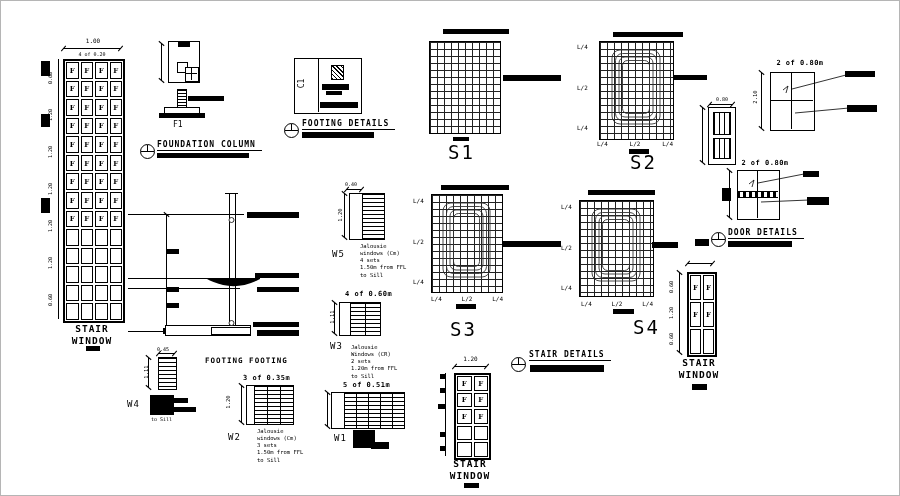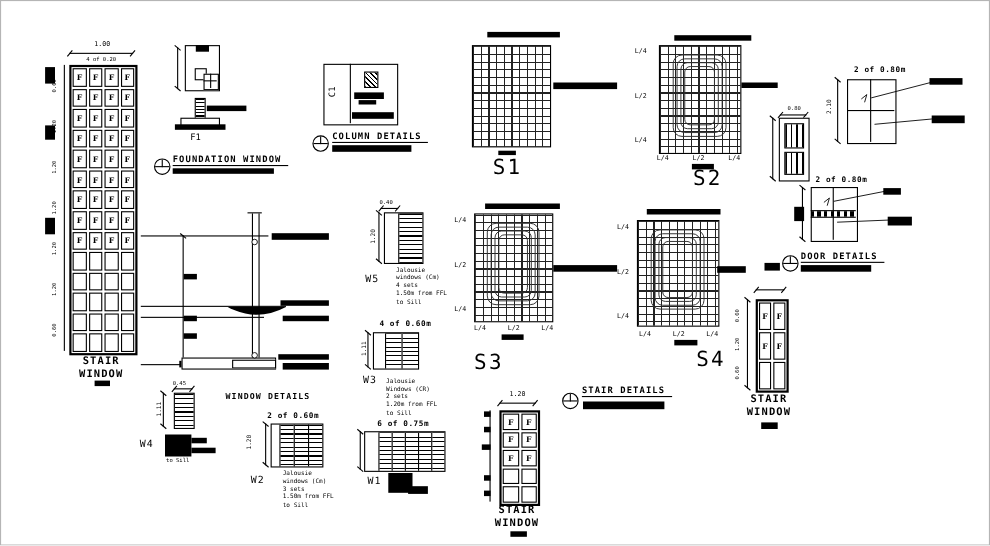--- a/index.html
+++ b/index.html
@@ -145,34 +145,34 @@
     <div class="box" style="left:184px;top:66px;width:12px;height:13px"></div>
     <div class="ln-h" style="left:184px;top:72px;width:12px"></div>
     <div class="ln-v" style="left:190px;top:66px;height:13px"></div>
     <div class="dl-v" style="left:160px;top:42px;height:38px"></div>
     <div class="rebar" style="left:176px;top:88px;width:8px;height:20px"></div>
     <div class="box" style="left:163px;top:106px;width:34px;height:6px"></div>
     <div class="bar" style="left:158px;top:112px;width:46px;height:5px"></div>
     <div class="bar" style="left:187px;top:95px;width:36px;height:5px"></div>
     <div class="t" style="left:172px;top:119px;font-size:8px">F1</div>
     <div class="sym" style="left:139px;top:143px"></div>
-    <div class="sec-title" style="left:156px;top:139px">FOUNDATION WINDOW</div>
+    <div class="sec-title" style="left:156px;top:139px">FOUNDATION COLUMN</div>
     <div class="bar" style="left:156px;top:152px;width:92px;height:5px"></div>
   </div>
 
   <div class="g">
     <div class="box" style="left:293px;top:57px;width:66px;height:54px"></div>
     <div class="ln-v" style="left:317px;top:57px;height:54px"></div>
     <div class="t" style="left:296px;top:78px;font-size:8px;transform:rotate(-90deg)">C1</div>
     <div class="hatch-sq" style="left:330px;top:64px;width:11px;height:13px"></div>
     <div class="bar" style="left:321px;top:83px;width:27px;height:6px"></div>
     <div class="bar" style="left:325px;top:90px;width:16px;height:4px"></div>
     <div class="bar" style="left:319px;top:101px;width:38px;height:6px"></div>
     <div class="sym" style="left:283px;top:122px"></div>
-    <div class="sec-title" style="left:301px;top:118px">COLUMN DETAILS</div>
+    <div class="sec-title" style="left:301px;top:118px">FOOTING DETAILS</div>
     <div class="bar" style="left:301px;top:131px;width:72px;height:6px"></div>
   </div>
 
   <div class="g">
     <div class="bar" style="left:442px;top:28px;width:66px;height:5px"></div>
     <div class="mesh" style="left:428px;top:40px;width:70px;height:91px"></div>
     <div class="bar" style="left:502px;top:74px;width:58px;height:6px"></div>
     <div class="bar" style="left:452px;top:136px;width:16px;height:4px"></div>
     <div class="t big" style="left:447px;top:140px">S1</div>
   </div>
@@ -215,21 +215,21 @@
         <span>L/4</span>
         <span>L/2</span>
         <span>L/4</span>
       </div>
     <div class="lbl-row" style="left:430px;top:294px;width:72px">
         <span>L/4</span>
         <span>L/2</span>
         <span>L/4</span>
       </div>
     <div class="bar" style="left:455px;top:303px;width:20px;height:5px"></div>
-    <div class="t big" style="left:430px;top:317px">S3</div>
+    <div class="t big" style="left:449px;top:317px">S3</div>
   </div>
 
   <div class="g">
     <div class="bar" style="left:587px;top:189px;width:67px;height:5px"></div>
     <div class="mesh" style="left:578px;top:199px;width:73px;height:95px"></div>
     <svg style="left:578px;top:199px" width="73" height="95">
       <rect x="13" y="9" width="48" height="72" rx="8" fill="none" stroke="#333" stroke-width="0.9"></rect>
       <rect x="16.5" y="12.5" width="41" height="65" rx="7" fill="none" stroke="#333" stroke-width="0.9"></rect>
       <rect x="20" y="16" width="34" height="58" rx="6" fill="none" stroke="#333" stroke-width="0.9"></rect>
       <rect x="23.5" y="19.5" width="27" height="51" rx="5" fill="none" stroke="#333" stroke-width="0.9"></rect>
@@ -312,39 +312,39 @@
     <div class="t dim-v" style="left:324px;top:313px">1.11</div>
     <div class="t wlabel" style="left:329px;top:340px">W3</div>
     <div class="note" style="left:350px;top:343px;width:50px">Jalousie
 Windows (CR)
 2 sets
 1.20m from FFL
 to Sill</div>
   </div>
 
   <div class="g">
-    <div class="t hdr" style="left:242px;top:373px">2 of 0.60m</div>
+    <div class="t hdr" style="left:242px;top:373px">3 of 0.35m</div>
     <div class="louv" style="left:245px;top:384px;width:46px;height:38px">
       <div class="lframe" style="width:7px"></div>
       <div class="lcol"></div>
       <div class="lcol"></div>
       <div class="lcol"></div>
     </div>
     <div class="dl-v" style="left:240px;top:384px;height:38px"></div>
     <div class="t dim-v" style="left:220px;top:398px">1.20</div>
     <div class="t wlabel" style="left:227px;top:431px">W2</div>
     <div class="note" style="left:256px;top:427px;width:50px">Jalousie
 windows (Cm)
 3 sets
 1.50m from FFL
 to Sill</div>
   </div>
 
   <div class="g">
-    <div class="t hdr" style="left:342px;top:380px">6 of 0.75m</div>
+    <div class="t hdr" style="left:342px;top:380px">5 of 0.51m</div>
     <div class="louv" style="left:330px;top:391px;width:72px;height:35px">
       <div class="lframe" style="width:12px"></div>
       <div class="lcol"></div>
       <div class="lcol"></div>
       <div class="lcol"></div>
       <div class="lcol"></div>
       <div class="lcol"></div>
     </div>
     <div class="dl-v" style="left:326px;top:391px;height:35px"></div>
     <div class="t wlabel" style="left:333px;top:432px">W1</div>
@@ -379,21 +379,21 @@
     <div class="bar" style="left:166px;top:248px;width:12px;height:5px"></div>
     <div class="bar" style="left:166px;top:286px;width:12px;height:5px"></div>
     <div class="bar" style="left:166px;top:302px;width:12px;height:5px"></div>
     <div class="bar" style="left:162px;top:327px;width:16px;height:6px"></div>
     <div class="bar" style="left:254px;top:272px;width:44px;height:5px"></div>
     <div class="bar" style="left:256px;top:286px;width:42px;height:5px"></div>
     <div class="bar" style="left:252px;top:321px;width:46px;height:5px"></div>
     <div class="bar" style="left:256px;top:329px;width:42px;height:6px"></div>
     <div class="box" style="left:164px;top:324px;width:84px;height:9px"></div>
     <div class="box" style="left:210px;top:326px;width:38px;height:6px"></div>
-    <div class="plain-title" style="left:204px;top:355px">WINDOW DETAILS</div>
+    <div class="plain-title" style="left:204px;top:355px">FOOTING FOOTING</div>
   </div>
 
   <div class="g">
     <div class="sym" style="left:510px;top:356px"></div>
     <div class="sec-title" style="left:528px;top:349px">STAIR DETAILS</div>
     <div class="bar" style="left:529px;top:364px;width:74px;height:7px"></div>
   </div>
 
   <div class="g">
     <div class="t dim" style="left:453px;top:354px;width:33px;text-align:center">1.20</div>

